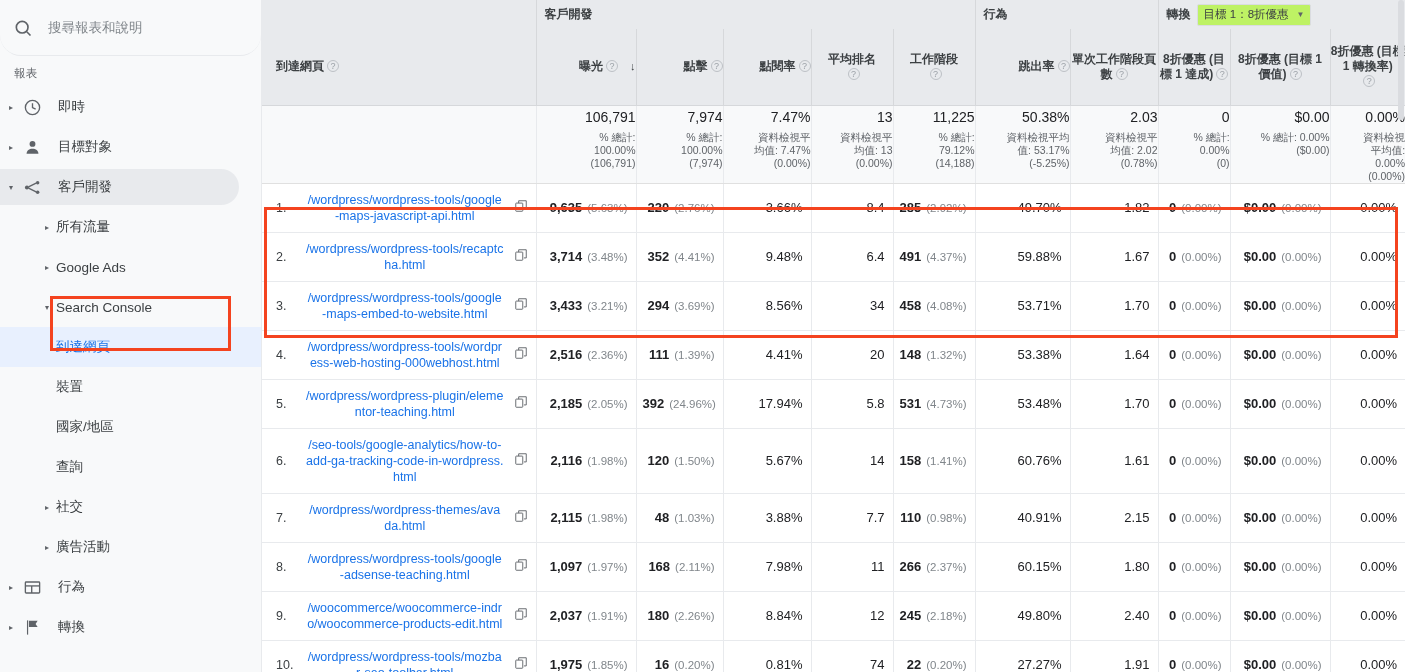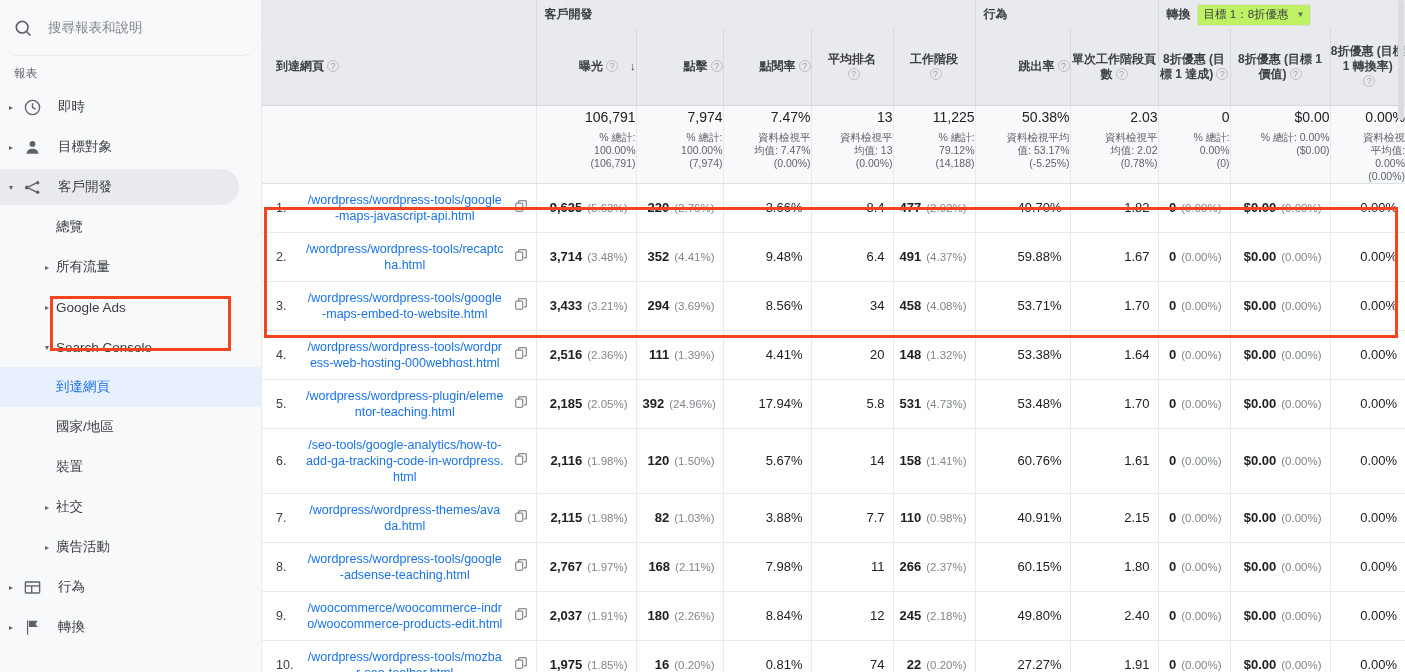--- a/index.html
+++ b/index.html
@@ -199,43 +199,43 @@
         <svg width="19" height="19" viewBox="0 0 24 24" fill="currentColor">
           <circle cx="5" cy="12" r="2.6"></circle>
             <circle cx="18.5" cy="6" r="2.2"></circle>
             <circle cx="18.5" cy="18" r="2.2"></circle>
           <path d="M7 11.2L16.6 6.6M7 12.8L16.6 17.4" stroke="currentColor" stroke-width="1.7"></path>
         </svg>
       </span>
       <span class="nav-label">客戶開發</span>
     </div>
 
-    <div class="sub-item">
-      <span class="sub-label">總覽</span>
-    </div>
     <div class="sub-item with-arrow">
       <span class="sarrow">▸</span>
       <span class="sub-label">所有流量</span>
     </div>
     <div class="sub-item with-arrow">
       <span class="sarrow">▸</span>
       <span class="sub-label">Google Ads</span>
     </div>
     <div class="sub-item with-arrow">
       <span class="sarrow">▾</span>
       <span class="sub-label">Search Console</span>
     </div>
     <div class="sub-item selected">
       <span class="sub-label">到達網頁</span>
     </div>
     <div class="sub-item">
+      <span class="sub-label">裝置</span>
+    </div>
+    <div class="sub-item">
       <span class="sub-label">國家/地區</span>
     </div>
     <div class="sub-item">
-      <span class="sub-label">裝置</span>
+      <span class="sub-label">查詢</span>
     </div>
     <div class="sub-item with-arrow">
       <span class="sarrow">▸</span>
       <span class="sub-label">社交</span>
     </div>
     <div class="sub-item with-arrow">
       <span class="sarrow">▸</span>
       <span class="sub-label">廣告活動</span>
     </div>
 
@@ -410,21 +410,21 @@
                 <span class="ext-icon"><svg width="14" height="14" viewBox="0 0 24 24" fill="none" stroke="currentColor" stroke-width="1.6">
                     <rect x="3" y="7" width="12" height="14" rx="1"></rect>
                     <path d="M8 7V3h13v14h-4"></path>
                   </svg></span>
               </div>
             </td>
             <td><span class="val">9,635</span><span class="pct">(5.63%)</span></td>
             <td><span class="val">220</span><span class="pct">(2.76%)</span></td>
             <td><span class="plain">3.66%</span></td>
             <td><span class="plain">8.4</span></td>
-            <td><span class="val">477</span><span class="pct">(2.92%)</span></td>
+            <td><span class="val">285</span><span class="pct">(2.92%)</span></td>
             <td><span class="plain">49.70%</span></td>
             <td><span class="plain">1.82</span></td>
             <td><span class="val">0</span><span class="pct">(0.00%)</span></td>
             <td><span class="val">$0.00</span><span class="pct">(0.00%)</span></td>
             <td><span class="plain">0.00%</span></td>
           </tr>
           <tr class="drow">
             <td class="first">
               <div class="lp-cell">
                 <span class="lp-idx">2.</span>
@@ -539,42 +539,42 @@
               <div class="lp-cell">
                 <span class="lp-idx">7.</span>
                 <span class="lp-link">/wordpress/wordpress-themes/avada.html</span>
                 <span class="ext-icon"><svg width="14" height="14" viewBox="0 0 24 24" fill="none" stroke="currentColor" stroke-width="1.6">
                     <rect x="3" y="7" width="12" height="14" rx="1"></rect>
                     <path d="M8 7V3h13v14h-4"></path>
                   </svg></span>
               </div>
             </td>
             <td><span class="val">2,115</span><span class="pct">(1.98%)</span></td>
-            <td><span class="val">82</span><span class="pct">(1.03%)</span></td>
+            <td><span class="val">48</span><span class="pct">(1.03%)</span></td>
             <td><span class="plain">3.88%</span></td>
             <td><span class="plain">7.7</span></td>
             <td><span class="val">110</span><span class="pct">(0.98%)</span></td>
             <td><span class="plain">40.91%</span></td>
             <td><span class="plain">2.15</span></td>
             <td><span class="val">0</span><span class="pct">(0.00%)</span></td>
             <td><span class="val">$0.00</span><span class="pct">(0.00%)</span></td>
             <td><span class="plain">0.00%</span></td>
           </tr>
           <tr class="drow">
             <td class="first">
               <div class="lp-cell">
                 <span class="lp-idx">8.</span>
                 <span class="lp-link">/wordpress/wordpress-tools/google-adsense-teaching.html</span>
                 <span class="ext-icon"><svg width="14" height="14" viewBox="0 0 24 24" fill="none" stroke="currentColor" stroke-width="1.6">
                     <rect x="3" y="7" width="12" height="14" rx="1"></rect>
                     <path d="M8 7V3h13v14h-4"></path>
                   </svg></span>
               </div>
             </td>
-            <td><span class="val">2,767</span><span class="pct">(1.97%)</span></td>
+            <td><span class="val">1,097</span><span class="pct">(1.97%)</span></td>
             <td><span class="val">168</span><span class="pct">(2.11%)</span></td>
             <td><span class="plain">7.98%</span></td>
             <td><span class="plain">11</span></td>
             <td><span class="val">266</span><span class="pct">(2.37%)</span></td>
             <td><span class="plain">60.15%</span></td>
             <td><span class="plain">1.80</span></td>
             <td><span class="val">0</span><span class="pct">(0.00%)</span></td>
             <td><span class="val">$0.00</span><span class="pct">(0.00%)</span></td>
             <td><span class="plain">0.00%</span></td>
           </tr>

